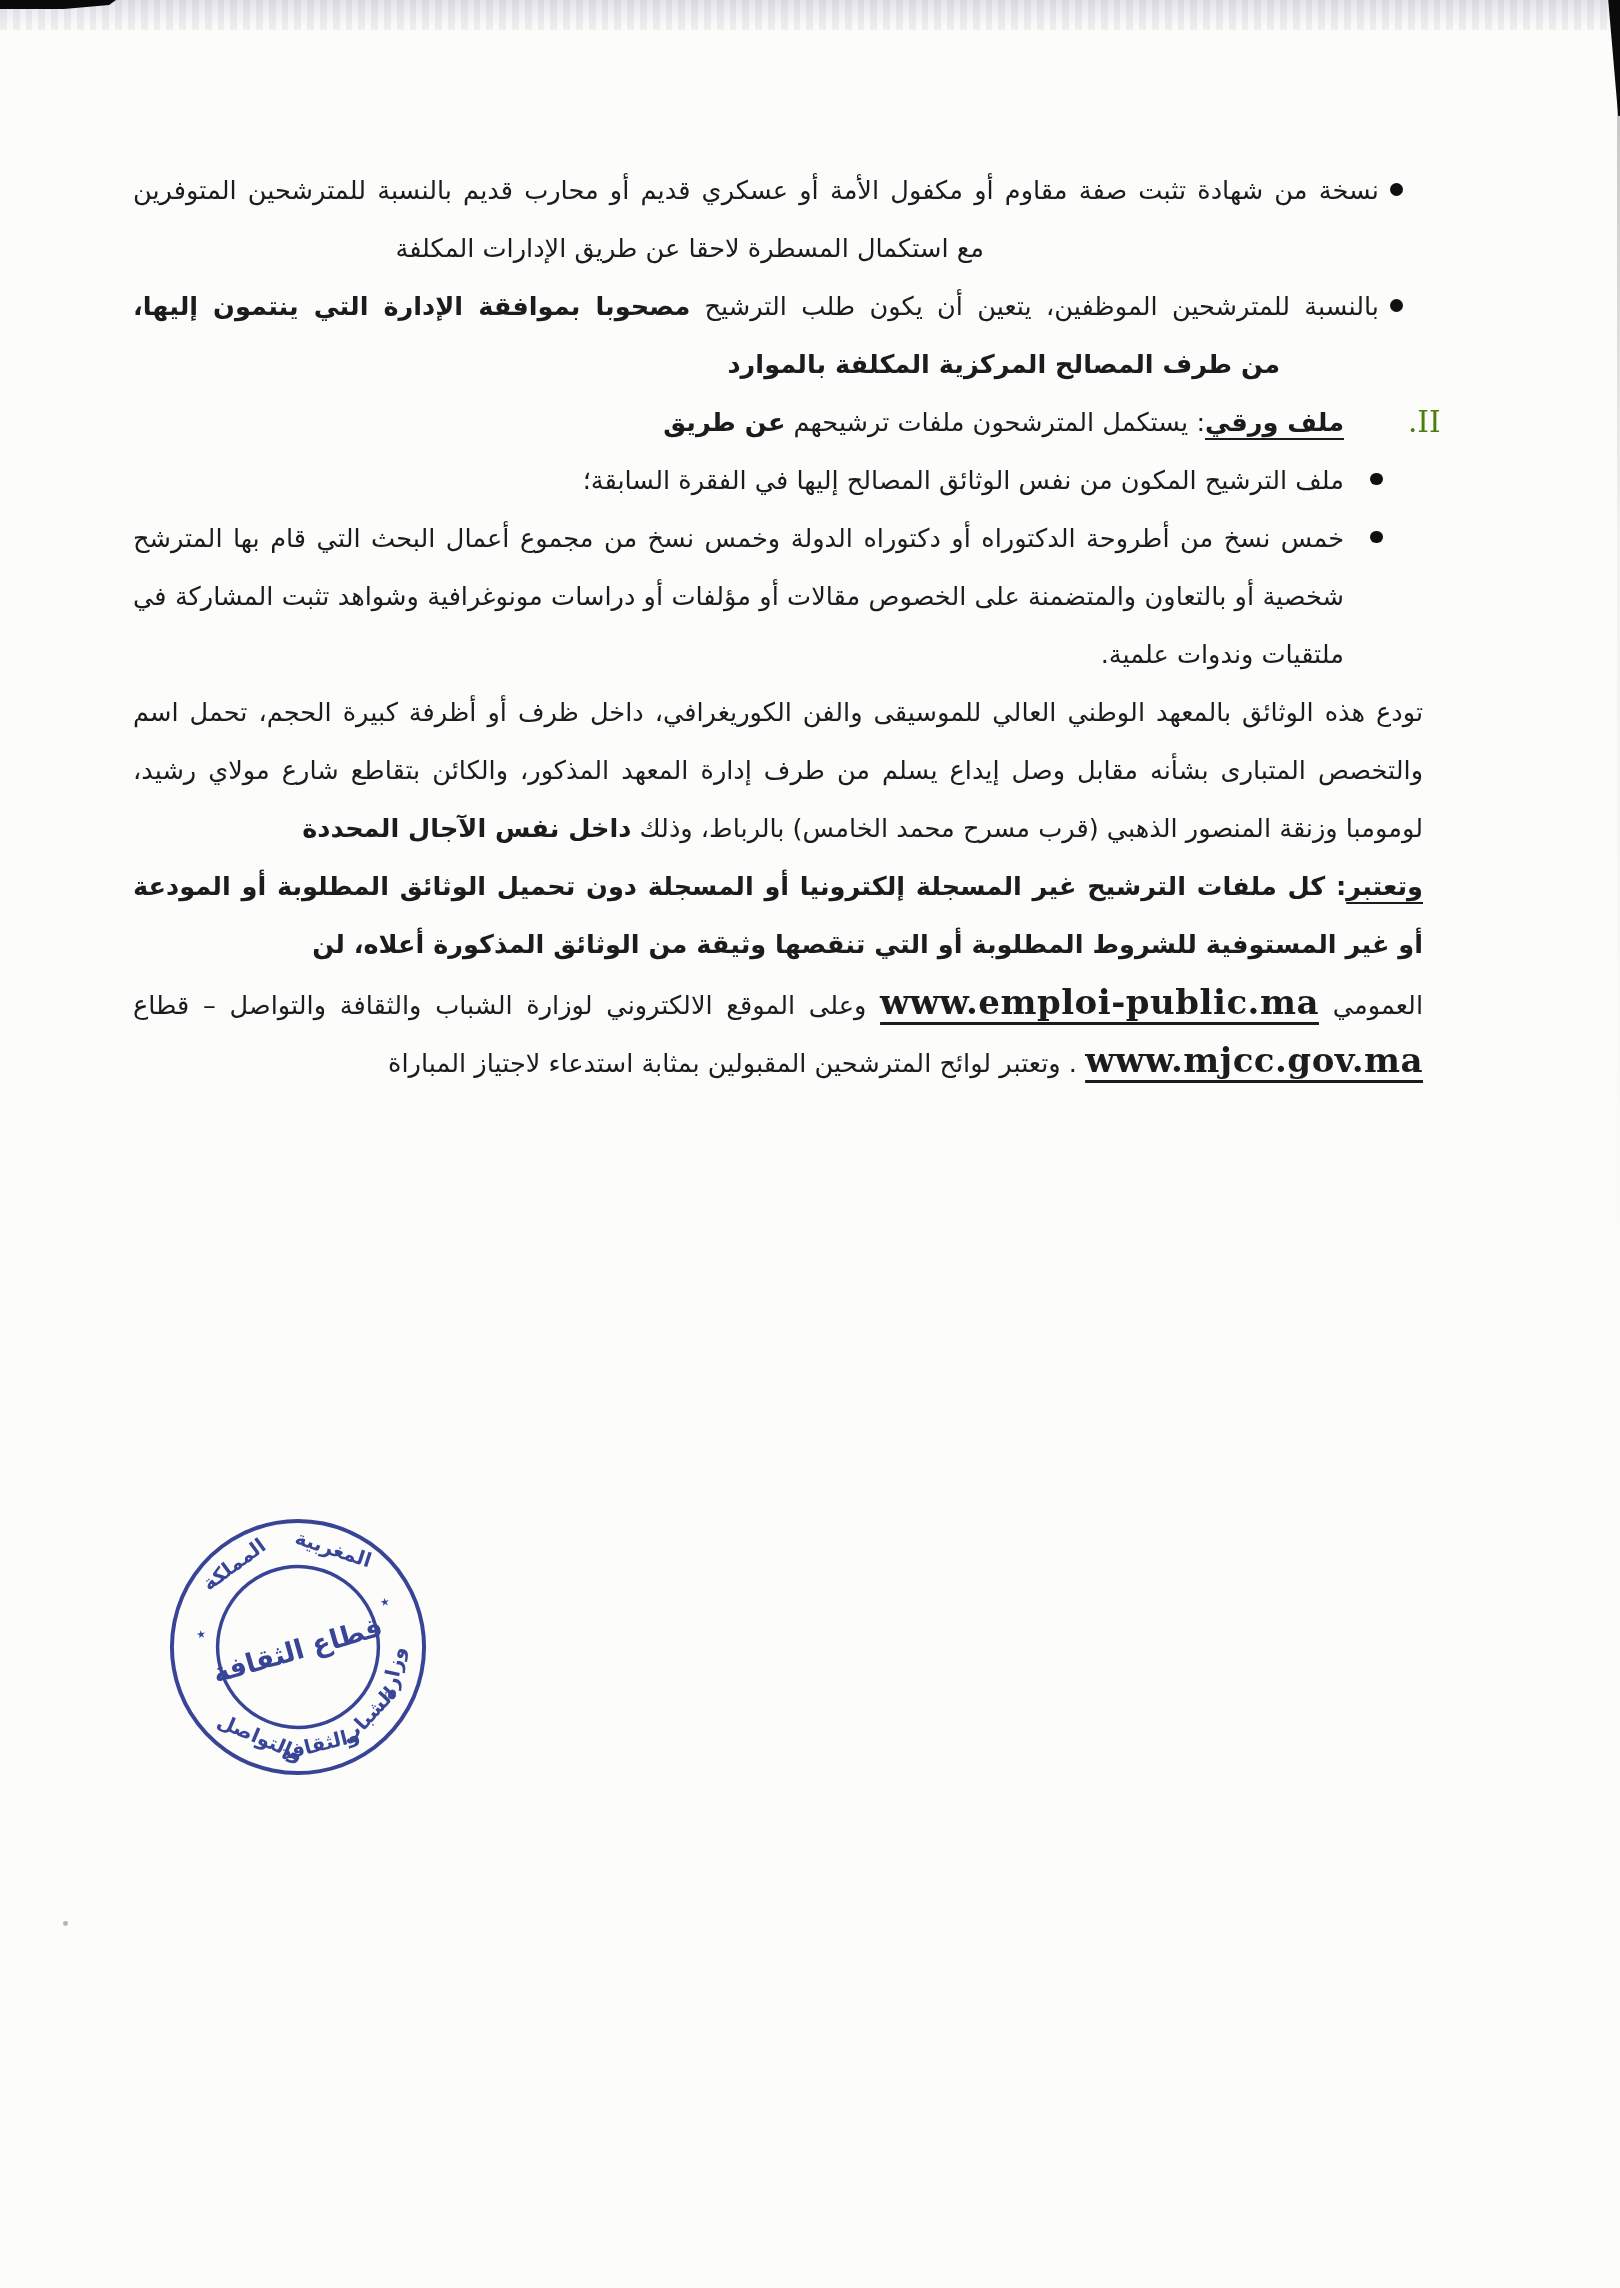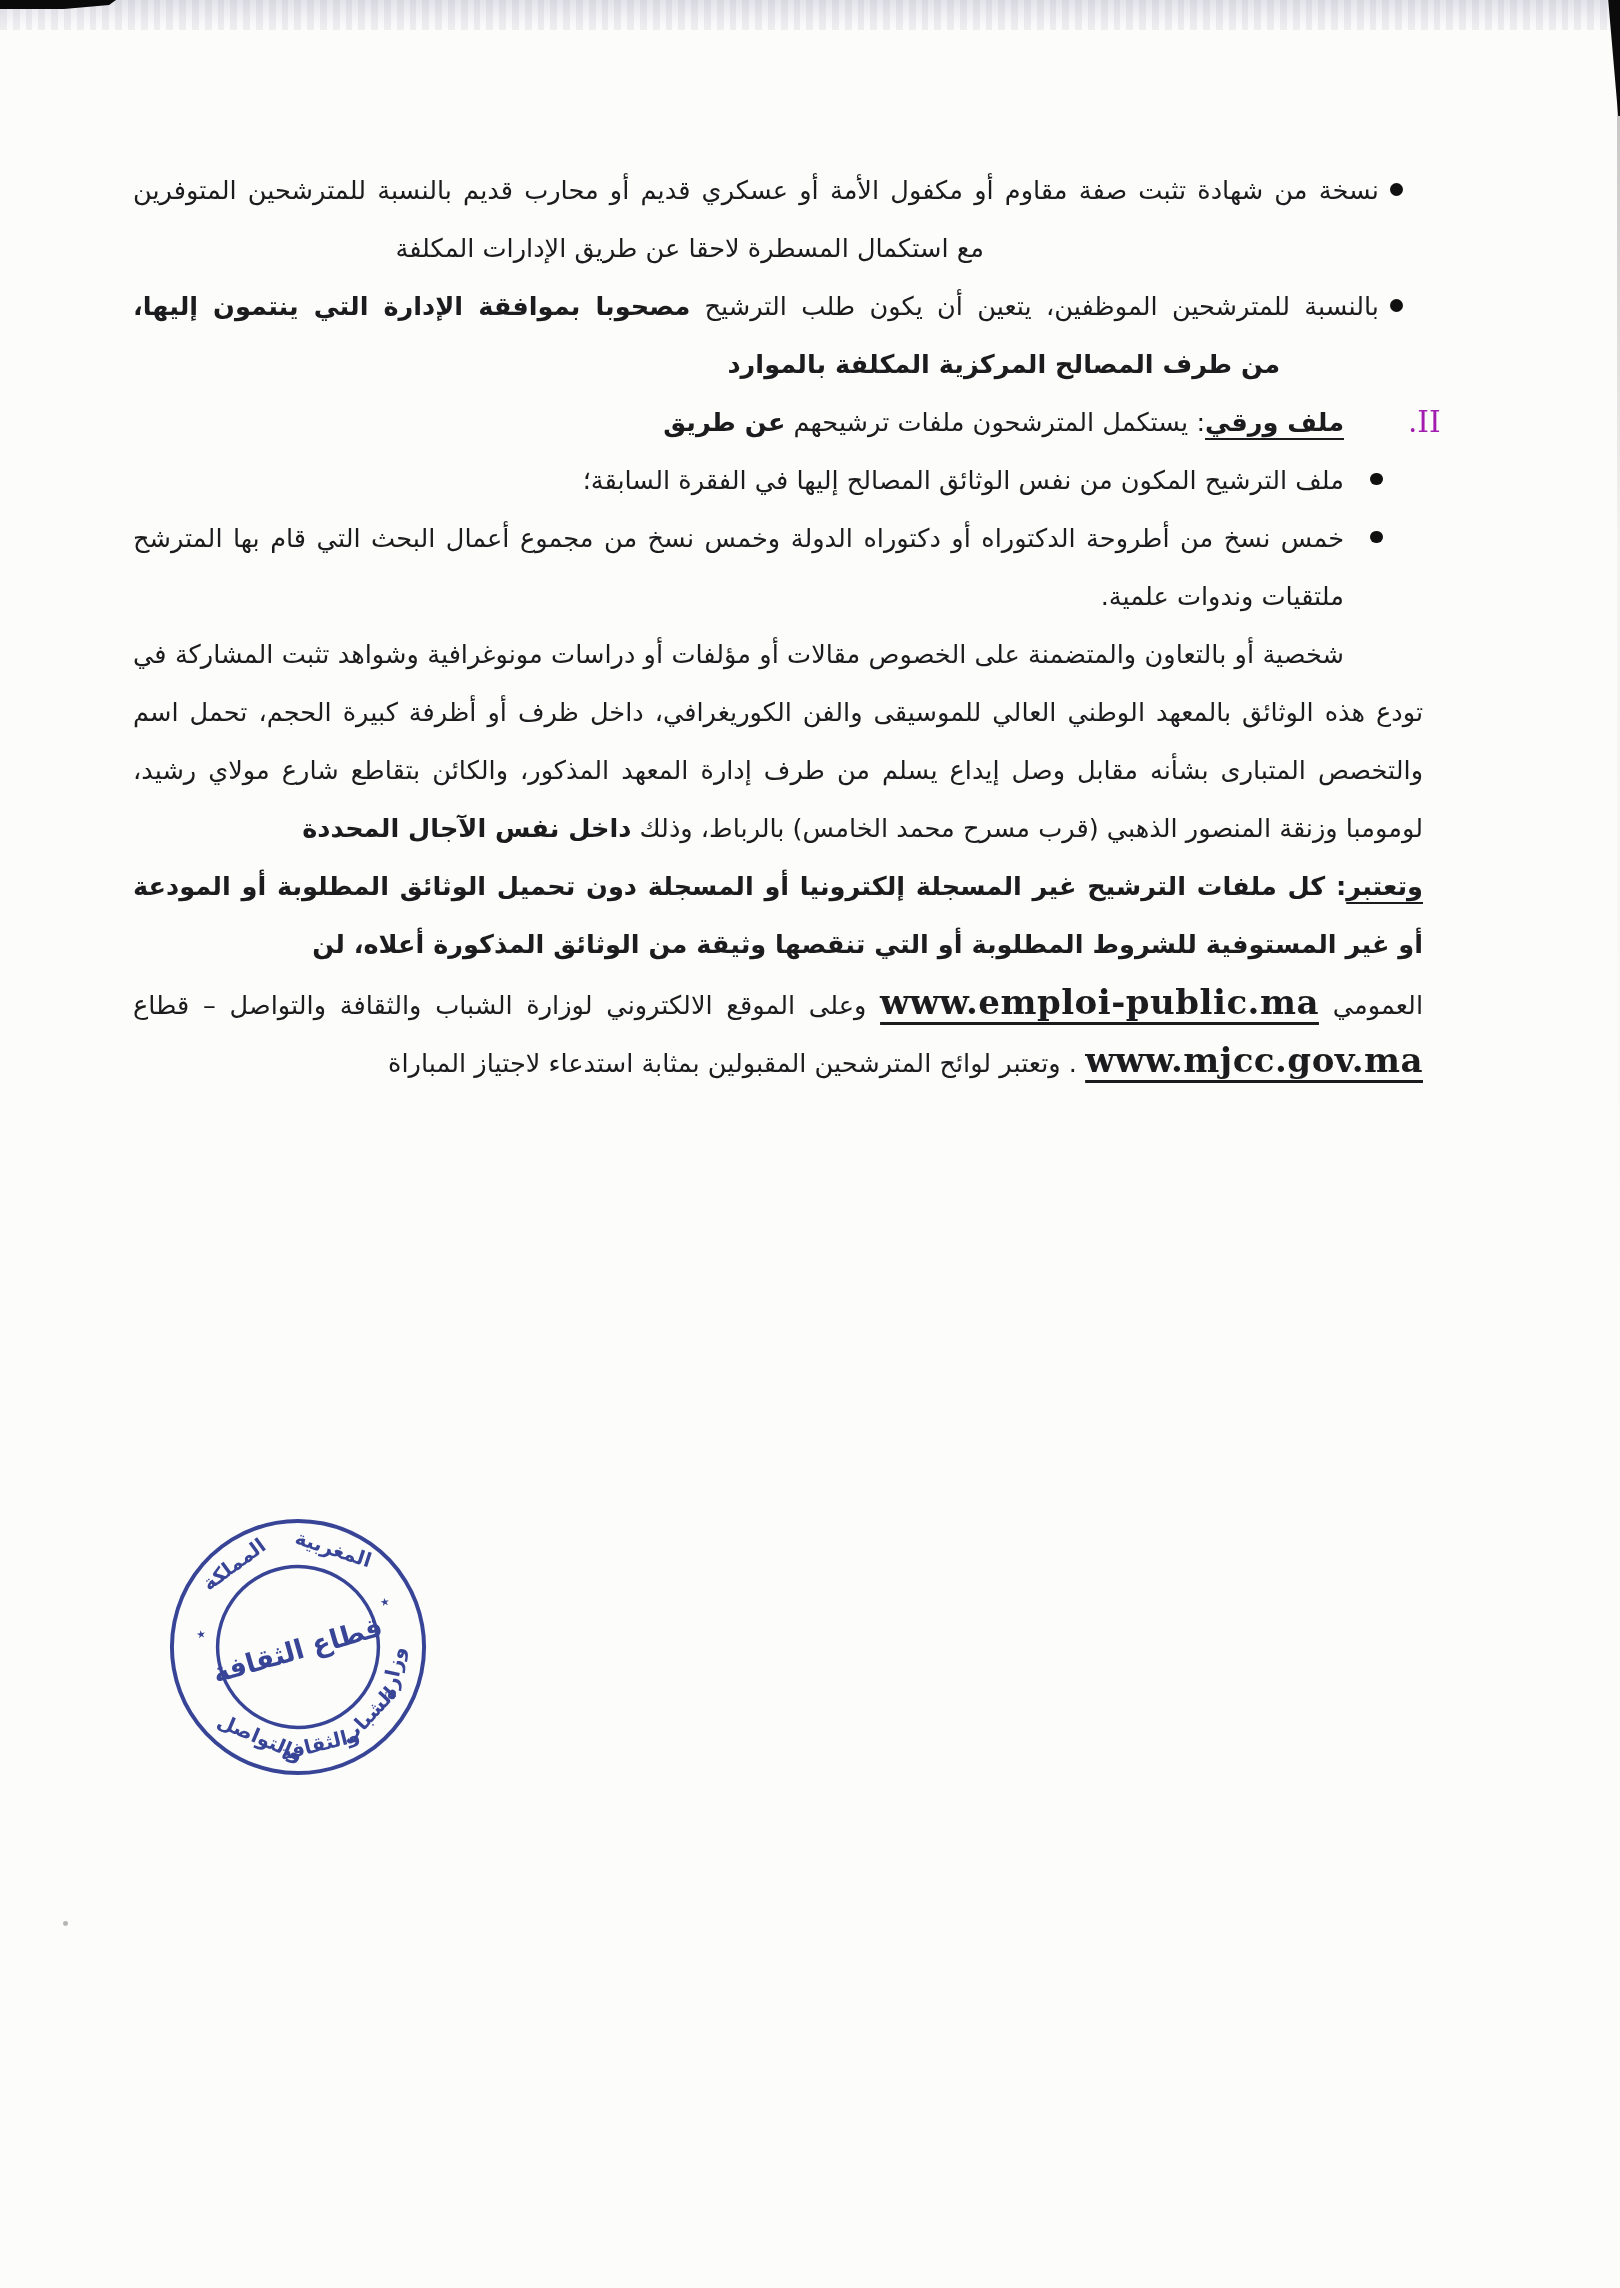--- a/index.html
+++ b/index.html
@@ -43,21 +43,21 @@
   .u{text-decoration:underline;text-underline-offset:6.9px;text-decoration-thickness:2px;font-weight:bold;}
   .latin{
     font-family:"DejaVu Serif", serif;font-weight:700;font-size:34px;letter-spacing:0.5px;
     text-decoration:underline;text-underline-offset:7.9px;text-decoration-thickness:2.5px;
     direction:ltr;unicode-bidi:embed;
   }
   .dot{position:absolute;right:19.7px;top:21.7px;width:13.8px;height:13.8px;border-radius:50%;background:#101010;}
   .block.sub-bullet .dot{right:40px;width:12.8px;height:12.8px;}
   .marker{
     position:absolute;right:-17.7px;top:0;height:58px;line-height:58px;
-    font-family:"DejaVu Serif", serif;font-size:29.6px;direction:rtl;color:#a21caf;
+    font-family:"DejaVu Serif", serif;font-size:29.6px;direction:rtl;color:#4d7c0f;
   }
   
   .stamp{position:absolute;left:164px;top:1513px;width:268px;height:268px;opacity:.95;}
   .stamp text{fill:#2e3c92;font-family:"DejaVu Sans", sans-serif;}
   .stamp .arcword{font-size:20px;font-weight:700;}
   .stamp .center-word{font-size:27px;font-weight:700;}
   .stamp .star{font-size:18px;font-weight:400;}
 </style>
 </head>
 <body>
@@ -83,22 +83,22 @@
       <span class="marker">II.</span>
       <div class="line end" style="padding-right: 79px; padding-left: 468px;"><span class="u">ملف ورقي</span><span>: يستكمل المترشحون ملفات ترشيحهم </span><span class="b">عن طريق إيداع</span><span>:</span></div>
     </div>
     <div class="block sub-bullet">
       <span class="dot"></span>
       <div class="line end" style="padding-right: 79px; padding-left: 0px;"><span>ملف الترشيح المكون من نفس الوثائق المصالح إليها في الفقرة السابقة؛</span></div>
     </div>
     <div class="block sub-bullet">
       <span class="dot"></span>
       <div class="line just" style="padding-right: 79px; padding-left: 0px;"><span>خمس نسخ من أطروحة الدكتوراه أو دكتوراه الدولة وخمس نسخ من مجموع أعمال البحث التي قام بها المترشح بصفة</span></div>
+      <div class="line just" style="padding-right: 79px; padding-left: 0px;"><span>شخصية أو بالتعاون والمتضمنة على الخصوص مقالات أو مؤلفات أو دراسات مونوغرافية وشواهد تثبت المشاركة في</span></div>
       <div class="line end" style="padding-right: 79px; padding-left: 0px;"><span>ملتقيات وندوات علمية.</span></div>
-      <div class="line just" style="padding-right: 79px; padding-left: 0px;"><span>شخصية أو بالتعاون والمتضمنة على الخصوص مقالات أو مؤلفات أو دراسات مونوغرافية وشواهد تثبت المشاركة في</span></div>
     </div>
     <div class="block paragraph">
       <div class="line just" style="padding-right: 0px; padding-left: 0px;"><span>تودع هذه الوثائق بالمعهد الوطني العالي للموسيقى والفن الكوريغرافي، داخل ظرف أو أظرفة كبيرة الحجم، تحمل اسم المترشح</span></div>
       <div class="line just" style="padding-right: 0px; padding-left: 0px;"><span>والتخصص المتبارى بشأنه مقابل وصل إيداع يسلم من طرف إدارة المعهد المذكور، والكائن بتقاطع شارع مولاي رشيد، شارع باتريس</span></div>
       <div class="line end" style="padding-right: 0px; padding-left: 113px;"><span>لومومبا وزنقة المنصور الذهبي (قرب مسرح محمد الخامس) بالرباط، وذلك </span><span class="b">داخل نفس الآجال المحددة سابقا.</span></div>
     </div>
     <div class="block paragraph">
       <div class="line just" style="padding-right: 0px; padding-left: 0px;"><span class="b u">وتعتبر</span><span class="b">: كل ملفات الترشيح غير المسجلة إلكترونيا أو المسجلة دون تحميل الوثائق المطلوبة أو المودعة خارج الآجال المذكورة</span></div>
       <div class="line end" style="padding-right: 0px; padding-left: 153px;"><span class="b">أو غير المستوفية للشروط المطلوبة أو التي تنقصها وثيقة من الوثائق المذكورة أعلاه، لن تؤخذ بعين الاعتبار.</span></div>
     </div>

